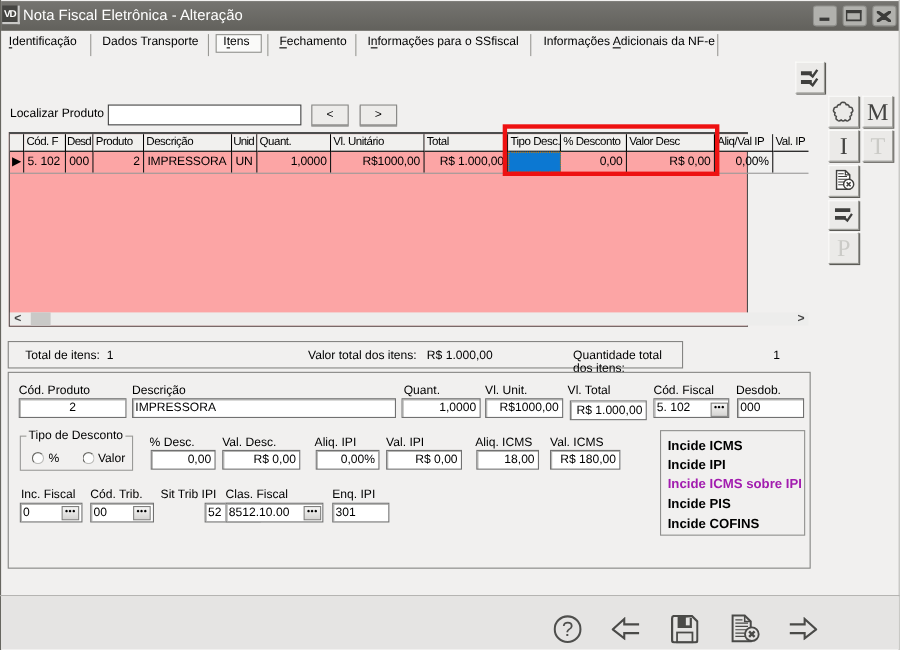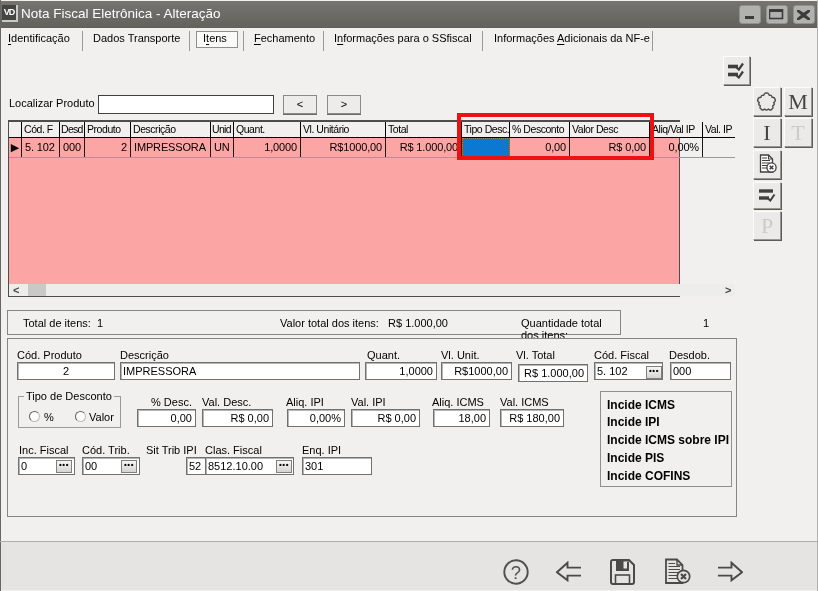--- a/index.html
+++ b/index.html
@@ -235,53 +235,53 @@
 <div class="abs lbl" style="left:669px; top:349px;">Desdob.</div>
 <div class="abs inp" style="left:670px; top:362px; width:61px; padding-left:2px;">000</div>
 
 <div id="tipobox" class="abs"></div>
 <div id="tipotitle" class="abs">Tipo de Desconto</div>
 <div class="abs radio" style="left:29px; top:411px;"></div>
 <div class="abs lbl" style="left:44px; top:411px;">%</div>
 <div class="abs radio" style="left:75px; top:411px;"></div>
 <div class="abs lbl" style="left:89px; top:411px;">Valor</div>
 
-<div class="abs lbl" style="left:151px; top:396px;">% Desc.</div>
+<div class="abs lbl" style="left:136px; top:396px;">% Desc.</div>
 <div class="abs inp num" style="left:137px; top:409px; width:59px;">0,00</div>
 <div class="abs lbl" style="left:202px; top:396px;">Val. Desc.</div>
 <div class="abs inp num" style="left:202px; top:409px; width:71px;">R$ 0,00</div>
 <div class="abs lbl" style="left:286px; top:396px;">Aliq. IPI</div>
 <div class="abs inp num" style="left:287px; top:409px; width:58px;">0,00%</div>
 <div class="abs lbl" style="left:351px; top:396px;">Val. IPI</div>
 <div class="abs inp num" style="left:351px; top:409px; width:69px;">R$ 0,00</div>
 <div class="abs lbl" style="left:432px; top:396px;">Aliq. ICMS</div>
 <div class="abs inp num" style="left:433px; top:409px; width:57px;">18,00</div>
 <div class="abs lbl" style="left:500px; top:396px;">Val. ICMS</div>
 <div class="abs inp num" style="left:500px; top:409px; width:64px;">R$ 180,00</div>
 
 <div id="incbox" class="abs"></div>
 <div class="abs inc" style="left:607px; top:398px;">Incide ICMS</div>
 <div class="abs inc" style="left:607px; top:415px;">Incide IPI</div>
-<div class="abs inc" style="left:607px; top:433px; color:#000000;">Incide ICMS sobre IPI</div>
+<div class="abs inc" style="left:607px; top:433px; color:#a21caf;">Incide ICMS sobre IPI</div>
 <div class="abs inc" style="left:607px; top:451px;">Incide PIS</div>
 <div class="abs inc" style="left:607px; top:469px;">Incide COFINS</div>
 
 <div class="abs lbl" style="left:19px; top:444px;">Inc. Fiscal</div>
 <div class="abs inp" style="left:18px; top:457px; width:57px; padding-left:2px;">0</div>
 <div class="abs dots" style="left:56px; top:460px;">•••</div>
 <div class="abs lbl" style="left:82px; top:444px;">Cód. Trib.</div>
 <div class="abs inp" style="left:82px; top:457px; width:58px; padding-left:2px;">00</div>
 <div class="abs dots" style="left:121px; top:460px;">•••</div>
 <div class="abs lbl" style="left:146px; top:444px;">Sit Trib IPI</div>
 <div class="abs inp" style="left:146px; top:457px; width:51px; padding-left:2px;margin-left:40px;">52</div>
 <div class="abs lbl" style="left:205px; top:444px;">Clas. Fiscal</div>
 <div class="abs inp" style="left:205px; top:457px; width:89px; padding-left:2px;">8512.10.00</div>
 <div class="abs dots" style="left:276px; top:460px;">•••</div>
 <div class="abs lbl" style="left:302px; top:444px;">Enq. IPI</div>
-<div class="abs inp" style="left:302px; top:457px; width:70px; padding-left:2px;">301</div>
+<div class="abs inp" style="left:302px; top:457px; width:52px; padding-left:2px;">301</div>
 
 <div id="botline" class="abs"></div>
 <div id="botbar" class="abs"></div>
 <svg class="abs" style="left:503px; top:559px;" width="26" height="26" viewBox="0 0 26 26">
   <circle cx="13" cy="13" r="11.7" fill="none" stroke="#4f4f4d" stroke-width="1.9"></circle>
   <text x="13" y="19.5" text-anchor="middle" font-size="18.5" fill="#4f4f4d" font-family="Liberation Sans, sans-serif">?</text>
 </svg>
 <svg class="abs" style="left:556px; top:561px;" width="26" height="21" viewBox="0 0 26 21">
   <path d="M25 6.6 L11.5 6.6 L11.5 1.7 L1 11.2 L11.5 19.3 L11.5 14.6 L25 14.6" fill="none" stroke="#4a4a48" stroke-width="1.9" stroke-linejoin="miter"></path>
 </svg>

